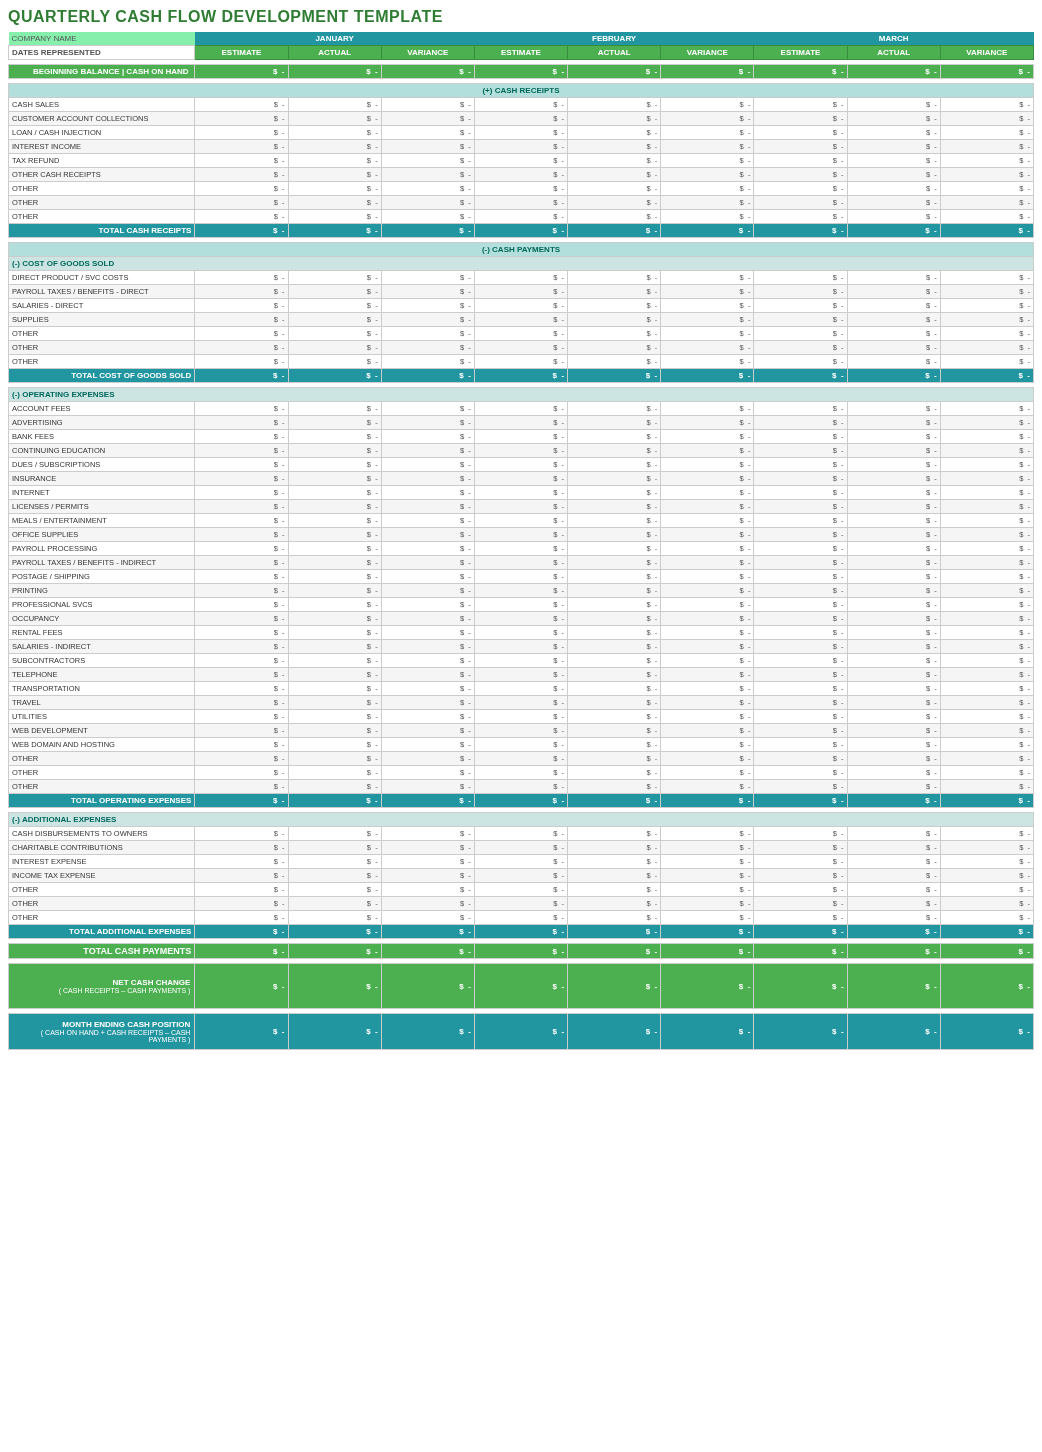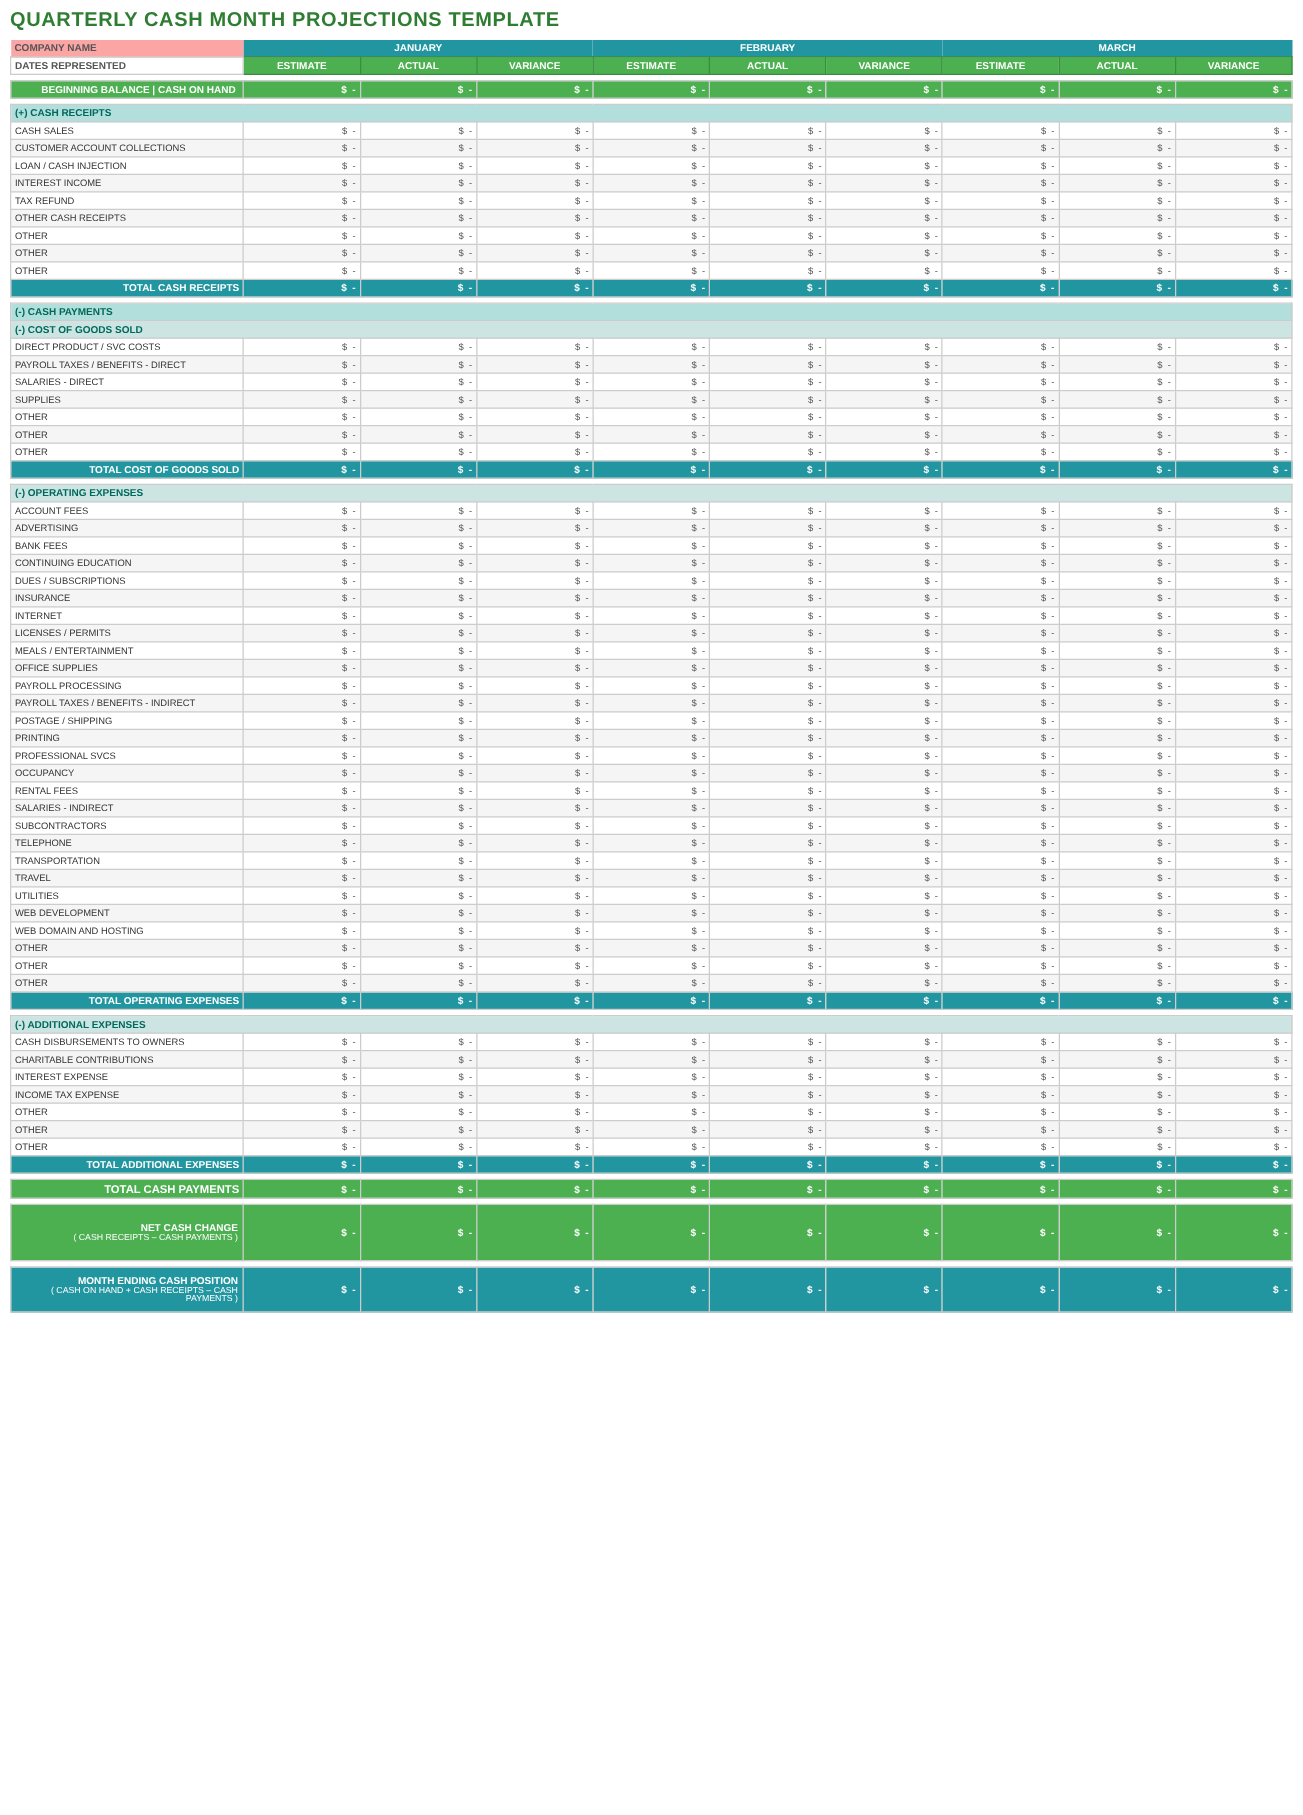--- a/index.html
+++ b/index.html
@@ -22,24 +22,24 @@
     td, th {
       border: 1px solid #ccc;
       padding: 2px 3px;
       font-size: 8px;
       vertical-align: middle;
     }
     
     
     .row-header-info td {
       border: none;
-      background: #fca5a5;
+      background: #86efac;
       font-size: 8px;
       color: #555;
-      font-weight: bold;
+      font-weight: normal;
       text-transform: uppercase;
     }
     
     
     .row-beginning-balance td {
       background: #4caf50;
       color: #fff;
       font-weight: bold;
       font-size: 8px;
     }
@@ -52,20 +52,21 @@
       text-align: right;
     }
     
     
     .row-section-header td {
       background: #b2dfdb;
       color: #00695c;
       font-weight: bold;
       font-size: 8px;
       text-transform: uppercase;
+      text-align: center;
     }
     
     .row-subsection-header td {
       background: #cce5e3;
       color: #00695c;
       font-weight: bold;
       font-size: 8px;
       text-transform: uppercase;
     }
     
@@ -155,21 +156,21 @@
       background: #fff;
     }
     
     .dollar { color: inherit; }
     
     .label-cell { text-align: left; }
   </style>
 </head>
 <body>
 
-<div class="page-title">QUARTERLY CASH MONTH PROJECTIONS TEMPLATE</div>
+<div class="page-title">QUARTERLY CASH FLOW DEVELOPMENT TEMPLATE</div>
 
 <table>
 
   <colgroup>
     <col style="width:18%">
     <col style="width:9%">
       <col style="width:9%">
       <col style="width:9%">
     <col style="width:9%">
       <col style="width:9%">

